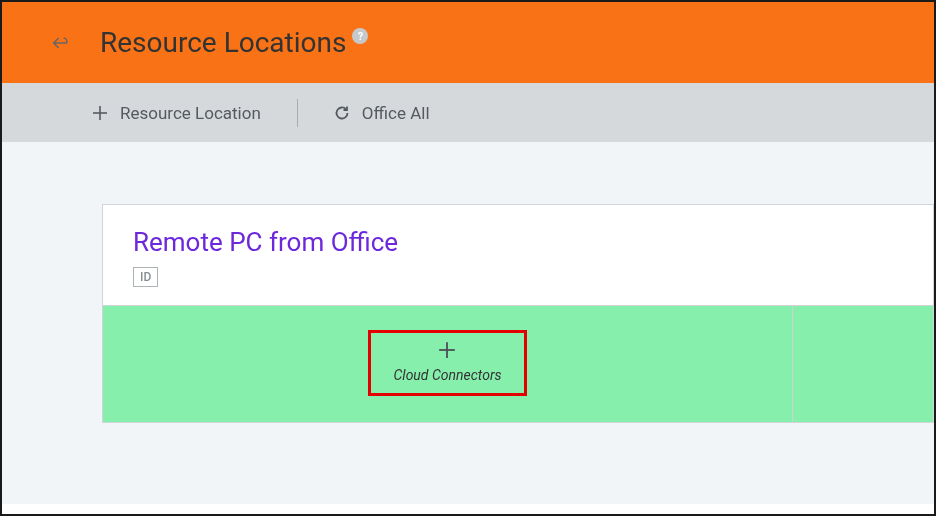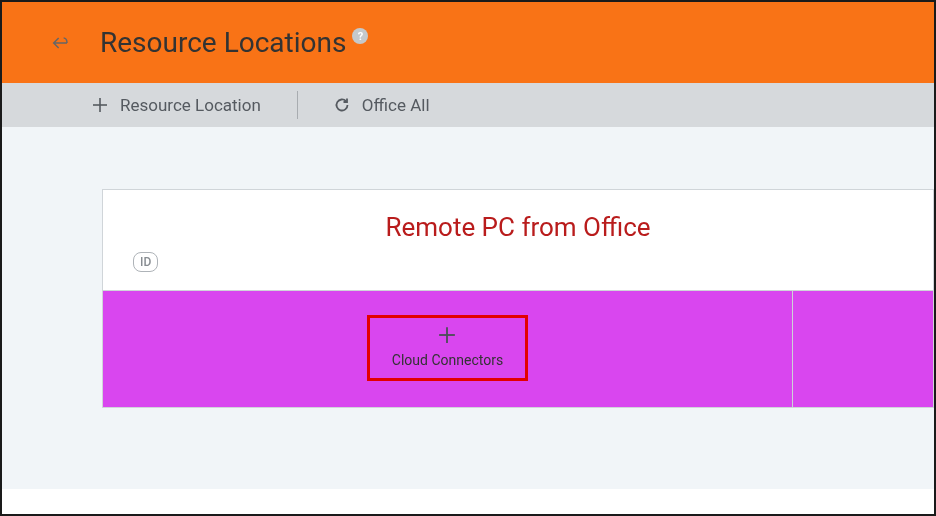--- a/index.html
+++ b/index.html
@@ -51,21 +51,21 @@
       font-size: 11px;
       font-weight: bold;
       margin-left: 6px;
       margin-top: 2px;
     }
     .toolbar {
       display: flex;
       align-items: center;
       background: #d6d9dc;
       padding: 16px 90px 16px 90px;
-      height: 44px;
+      height: 59px;
     }
     .toolbar-btn {
       display: flex;
       align-items: center;
       color: #555a60;
       font-size: 17px;
       cursor: pointer;
     }
     .toolbar-btn .icon {
       margin-right: 12px;
@@ -92,41 +92,41 @@
       background: #ffffff;
       border: 1px solid #d0d5d9;
       width: 100%;
     }
     .card-header {
       padding: 22px 30px 18px 30px;
     }
     .card-title {
       font-size: 26px;
       font-weight: 400;
-      color: #b91c1c;
-      cursor: pointer;
-      text-align: center;
+      color: #6d28d9;
+      cursor: pointer;
     }
     .id-badge {
       display: inline-flex;
       align-items: center;
       justify-content: center;
       border: 1.5px solid #aeb3b8;
-      border-radius: 8px;
+      border-radius: 0;
       padding: 2px 6px;
       font-size: 12px;
       color: #888d92;
       margin-top: 10px;
       cursor: pointer;
       font-weight: 500;
     }
     .card-actions {
-      background: #d946ef;
+      background: #86efac;
       border-top: 1px solid #d0d5d9;
       display: flex;
+      font-style: italic;
     }
     .card-action {
       flex: 1;
       display: flex;
       flex-direction: column;
       align-items: center;
       justify-content: center;
       padding: 24px 0 26px 0;
       cursor: pointer;
       border-right: 1px solid #cdd2d6;

